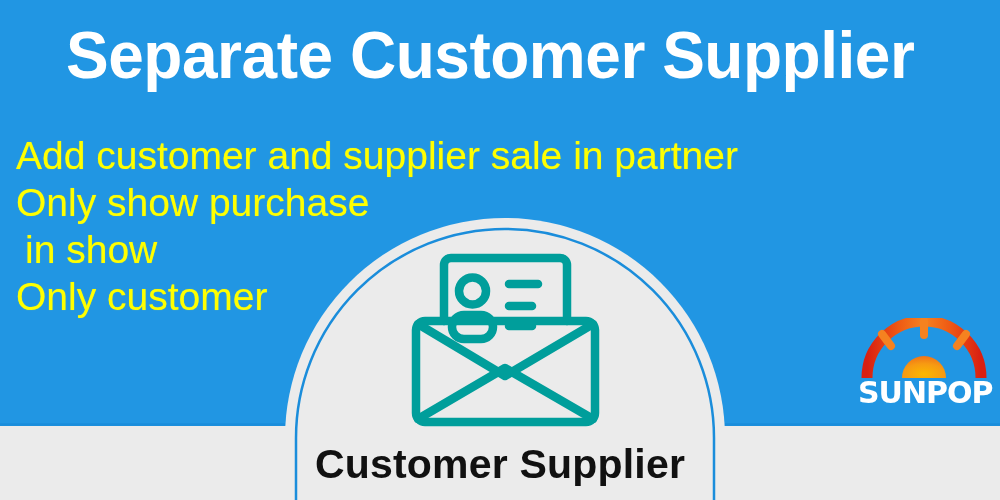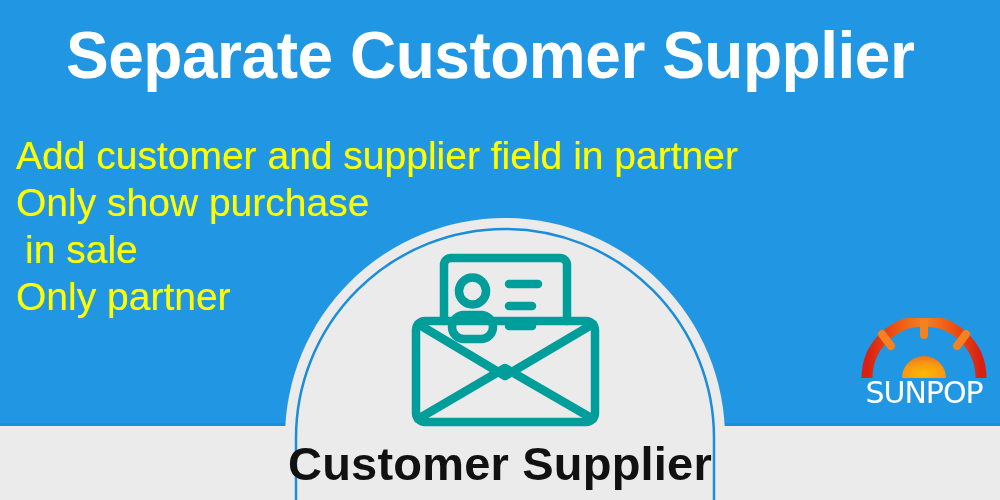--- a/index.html
+++ b/index.html
@@ -76,21 +76,21 @@
   }
 
   
   .caption {
     position: absolute;
     left: 0;
     top: 440px;
     width: 1000px;
     text-align: center;
     color: #111111;
-    font-size: 47px;
+    font-size: 41px;
     font-weight: bold;
     line-height: 48px;
     letter-spacing: 0.2px;
   }
 
   
   .logo {
     position: absolute;
     left: 858px;
     top: 318px;
@@ -98,21 +98,21 @@
     height: 100px;
   }
   .logo-text {
     position: absolute;
     left: 0;
     top: 58px;
     width: 132px;
     text-align: center;
     color: #ffffff;
     font-size: 30px;
-    font-weight: normal;
+    font-weight: bold;
     letter-spacing: -1px;
     line-height: 34px;
     font-family: "DejaVu Sans", "Liberation Sans", sans-serif;
   }
 </style>
 </head>
 <body>
 
 <div id="banner">
 
@@ -135,24 +135,24 @@
     <rect x="0" y="0" width="1000" height="500" fill="#2196e3" mask="url(#blueMask)"></rect>
 
     <path d="M 296 500 L 296 438 A 209 209 0 0 1 714 438 L 714 500" fill="none" stroke="#1a8ddb" stroke-width="2.5"></path>
 
     <path d="M 0 424.5 L 285 424.5 M 725 424.5 L 1000 424.5" stroke="#1a8ddb" stroke-width="2.5" fill="none"></path>
   </svg>
 
   <div class="title">Separate Customer Supplier</div>
 
   <div class="yellow-block">
-    <div class="yline">Add customer and supplier field in partner</div>
+    <div class="yline">Add customer and supplier sale in partner</div>
     <div class="yline">Only show purchase</div>
-    <div class="yline indented">in sale</div>
-    <div class="yline">Only partner</div>
+    <div class="yline indented">in show</div>
+    <div class="yline">Only customer</div>
   </div>
 
   <div class="icon-wrap">
     <svg viewBox="0 0 195 180" width="195" height="180">
       <g fill="none" stroke="#009e9b" stroke-width="8.5" stroke-linecap="round" stroke-linejoin="round">
 
         <path d="M 36 71 L 36 15 A 7 7 0 0 1 43 8 L 152 8 A 7 7 0 0 1 159 15 L 159 71"></path>
 
         <circle cx="64.5" cy="41" r="13.5"></circle>
 

